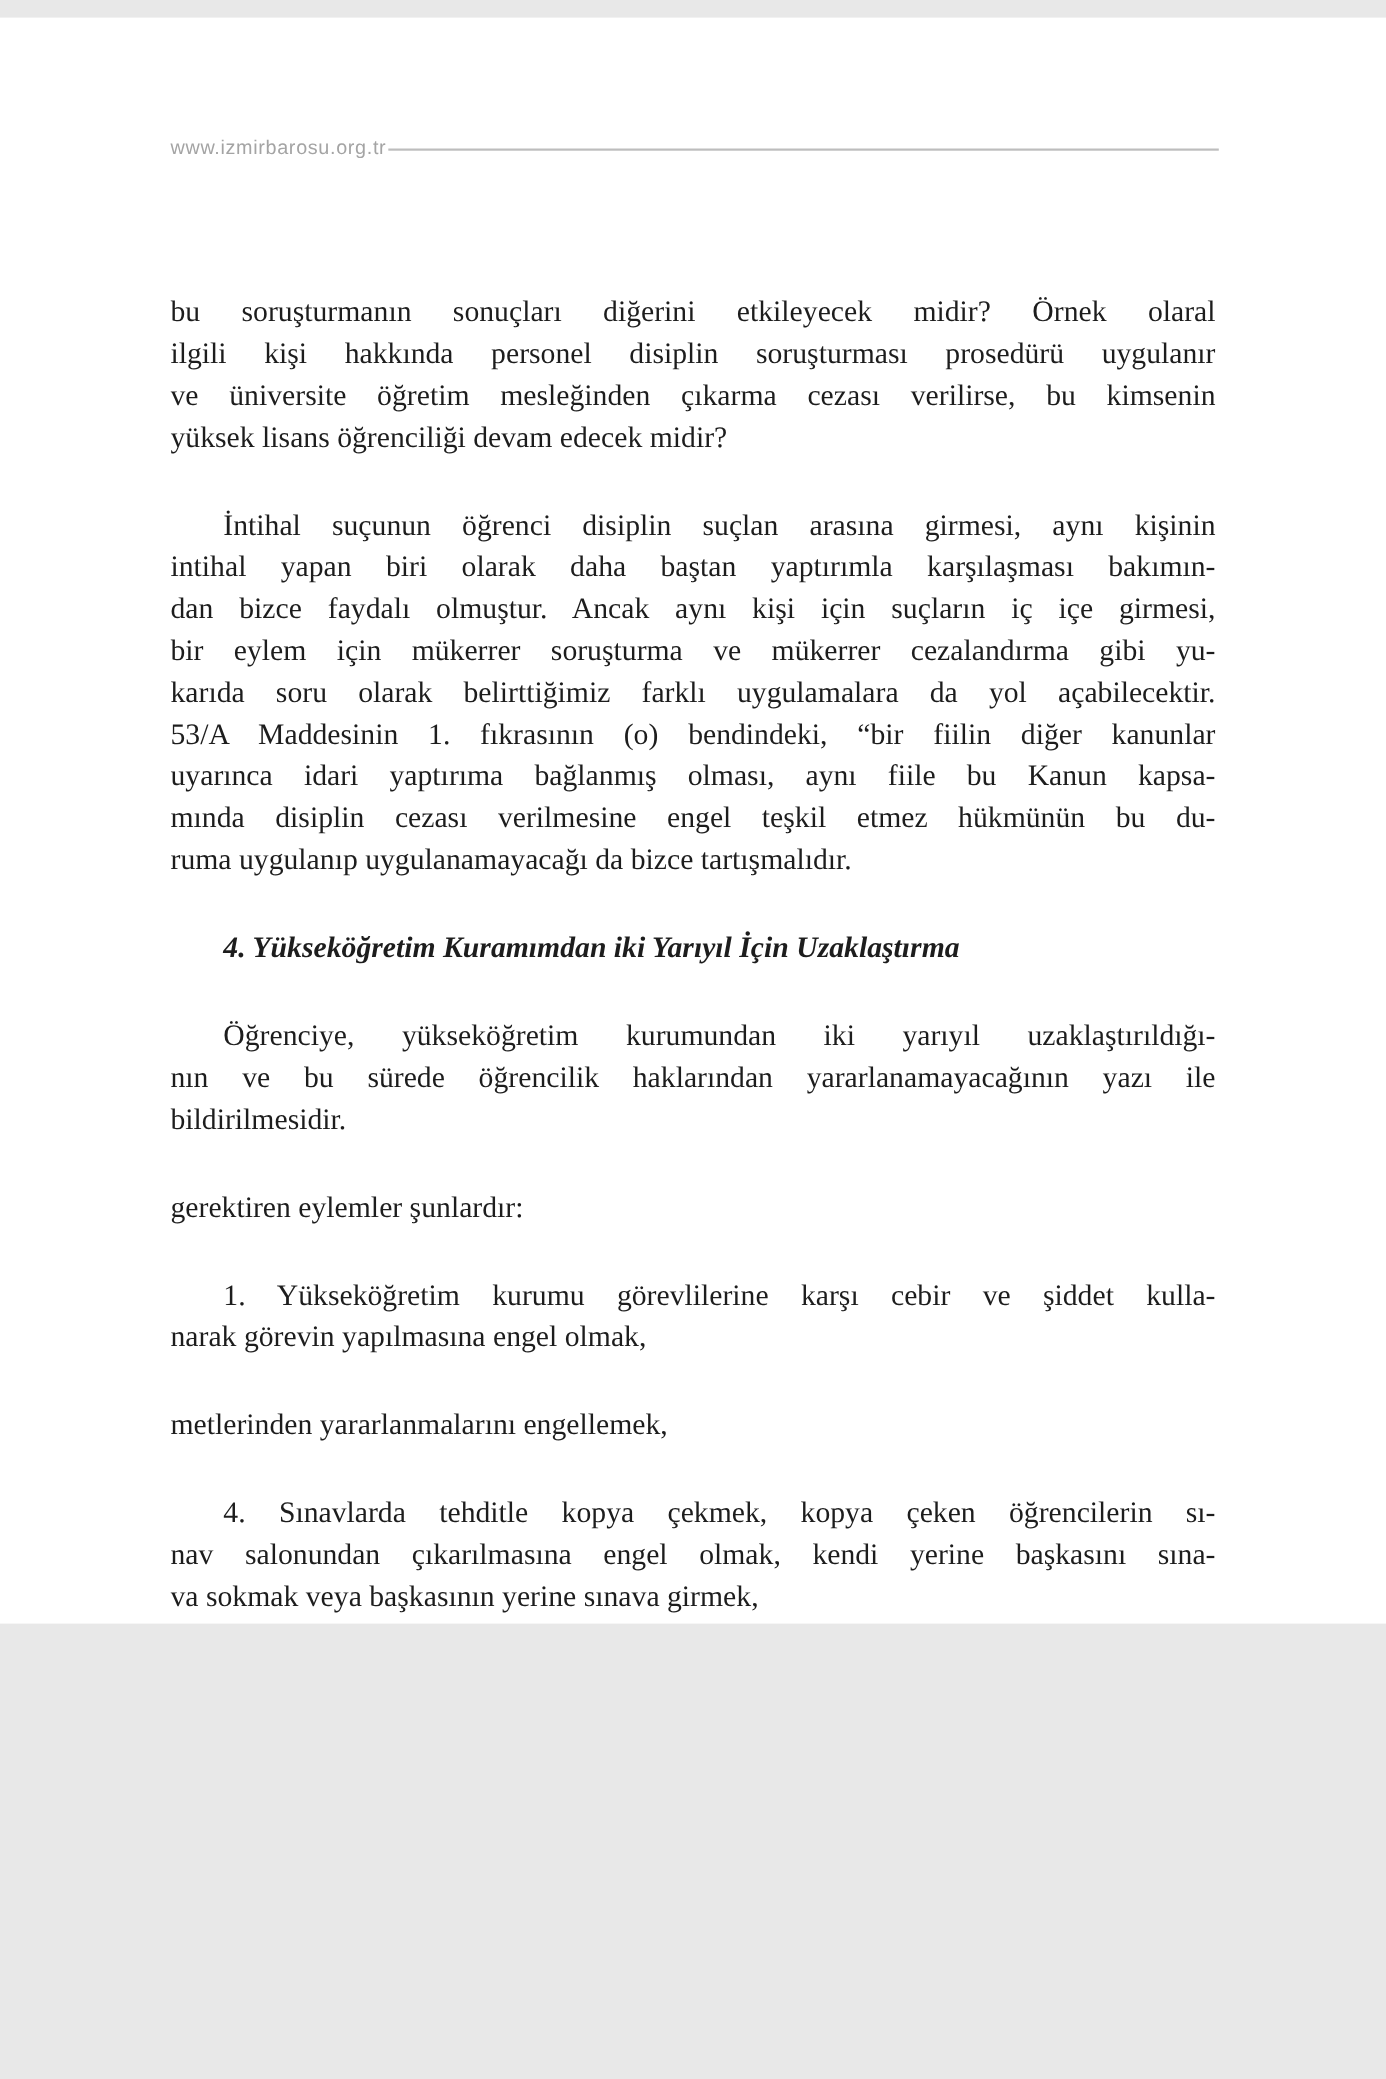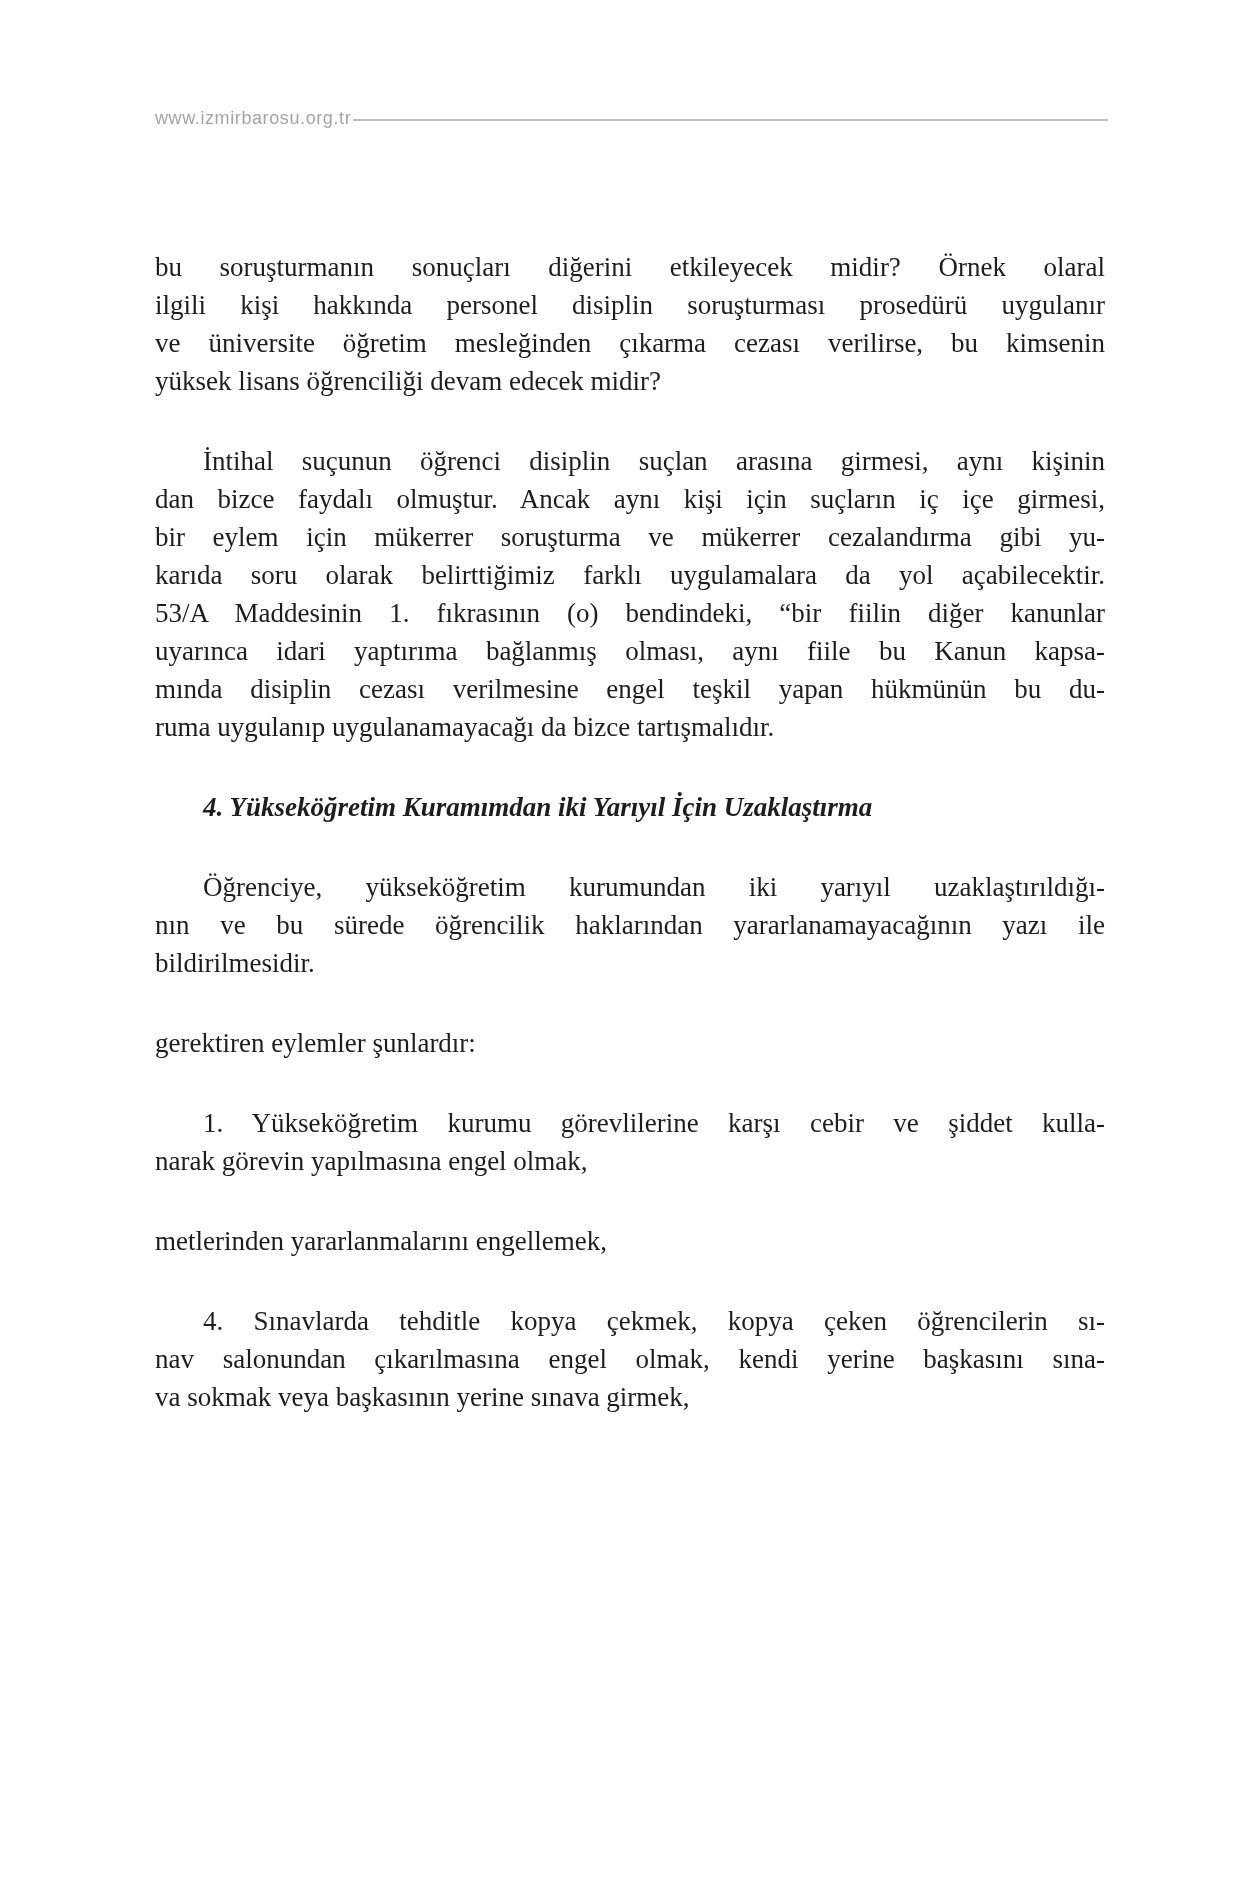--- a/index.html
+++ b/index.html
@@ -1,19 +1,19 @@
 <!DOCTYPE html>
 <html><head>
 <meta charset="utf-8">
 <style>
   html,body { margin:0; padding:0; background:#e8e8e8; }
   .page {
     position:relative;
-    width:1260px; height:1890px;
-    margin:0 auto;
+    width:1260px; height:1460px;
+    margin:16px auto;
     background:#ffffff;
     font-family:"Liberation Serif", serif;
     overflow:hidden;
   }
 
   
   .header {
     position:absolute; left:155px; right:152px; top:108px;
     display:flex; align-items:center;
   }
@@ -64,26 +64,27 @@
 
     <div class="block">
       <div class="line">bu soruşturmanın sonuçları diğerini etkileyecek midir? Örnek olaral</div>
       <div class="line">ilgili kişi hakkında personel disiplin soruşturması prosedürü uygulanır</div>
       <div class="line">ve üniversite öğretim mesleğinden çıkarma cezası verilirse, bu kimsenin</div>
       <div class="line last">yüksek lisans öğrenciliği devam edecek midir?</div>
     </div>
 
     <div class="block">
       <div class="line indent">İntihal suçunun öğrenci disiplin suçlan arasına girmesi, aynı kişinin</div>
+      <div class="line">intihal yapan biri olarak daha baştan yaptırımla karşılaşması bakımın-</div>
       <div class="line">dan bizce faydalı olmuştur. Ancak aynı kişi için suçların iç içe girmesi,</div>
       <div class="line">bir eylem için mükerrer soruşturma ve mükerrer cezalandırma gibi yu-</div>
       <div class="line">karıda soru olarak belirttiğimiz farklı uygulamalara da yol açabilecektir.</div>
       <div class="line">53/A Maddesinin 1. fıkrasının (o) bendindeki, “bir fiilin diğer kanunlar</div>
       <div class="line">uyarınca idari yaptırıma bağlanmış olması, aynı fiile bu Kanun kapsa-</div>
-      <div class="line">mında disiplin cezası verilmesine engel teşkil yapan hükmünün bu du-</div>
+      <div class="line">mında disiplin cezası verilmesine engel teşkil etmez hükmünün bu du-</div>
       <div class="line last">ruma uygulanıp uygulanamayacağı da bizce tartışmalıdır.</div>
     </div>
 
     <div class="block heading">
       <div class="line indent last">4. Yükseköğretim Kuramımdan iki Yarıyıl İçin Uzaklaştırma</div>
     </div>
 
     <div class="block">
       <div class="line indent">Öğrenciye, yükseköğretim kurumundan iki yarıyıl uzaklaştırıldığı-</div>
       <div class="line">nın ve bu sürede öğrencilik haklarından yararlanamayacağının yazı ile</div>

